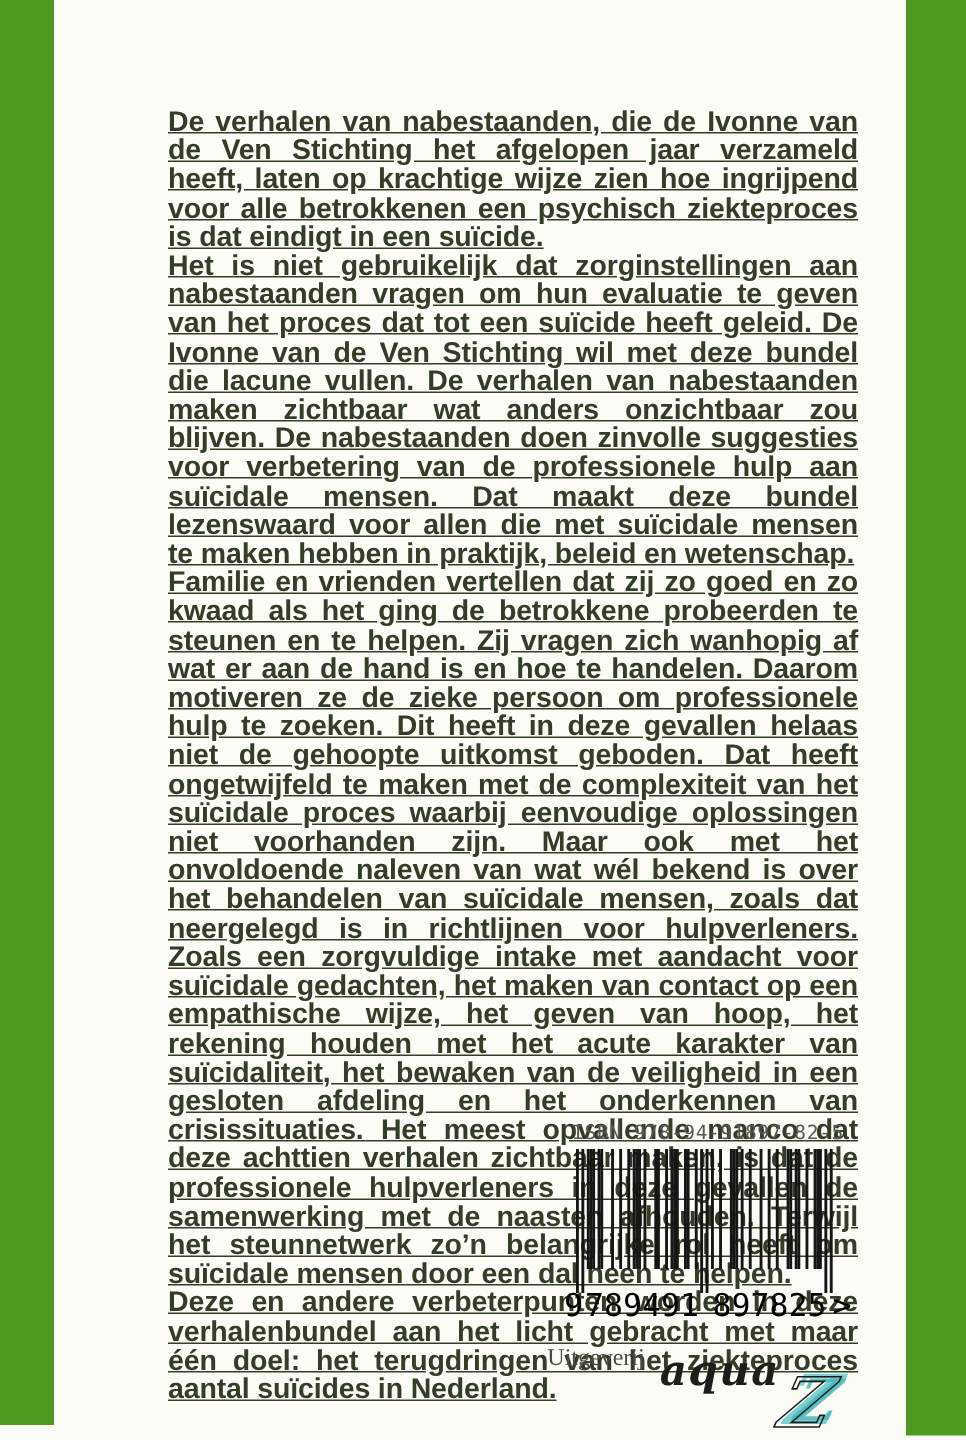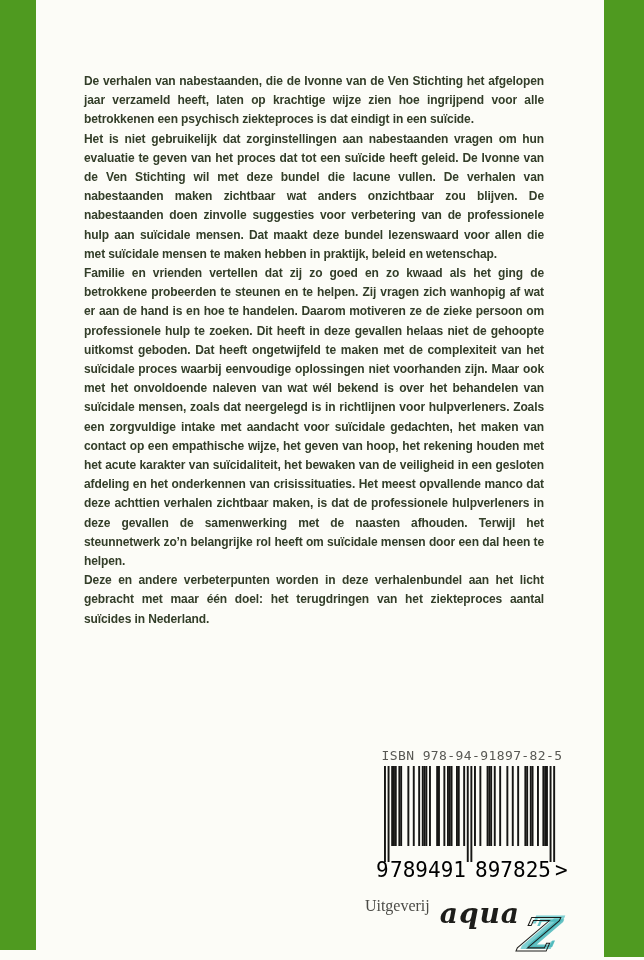--- a/index.html
+++ b/index.html
@@ -16,24 +16,24 @@
     width:644px;height:960px;
     background:var(--paper);
     overflow:hidden;
     font-family:"Liberation Sans", sans-serif;
   }
   .border-bar{position:absolute;top:0;background:var(--green);}
   .border-left{left:0;width:36px;height:950px;}
   .border-right{right:0;width:40px;height:957px;}
 
   .body-text{
-    position:absolute;left:84px;top:72px;width:460px;
+    position:absolute;left:112px;top:72px;width:460px;
     color:var(--ink);
-    font-size:12px;line-height:19.2px;font-weight:bold;
-    text-align:justify;letter-spacing:-0.1px;
+    font-size:19px;line-height:19.2px;font-weight:bold;
+    text-align:justify;letter-spacing:-0.1px;text-decoration:underline;
   }
   .body-text p{margin:0;}
 
   .invitation{
     position:absolute;left:102px;top:788px;width:282px;
     color:var(--ink);
     font-style:italic;font-weight:bold;
     font-size:16.4px;line-height:22.6px;
   }
 

